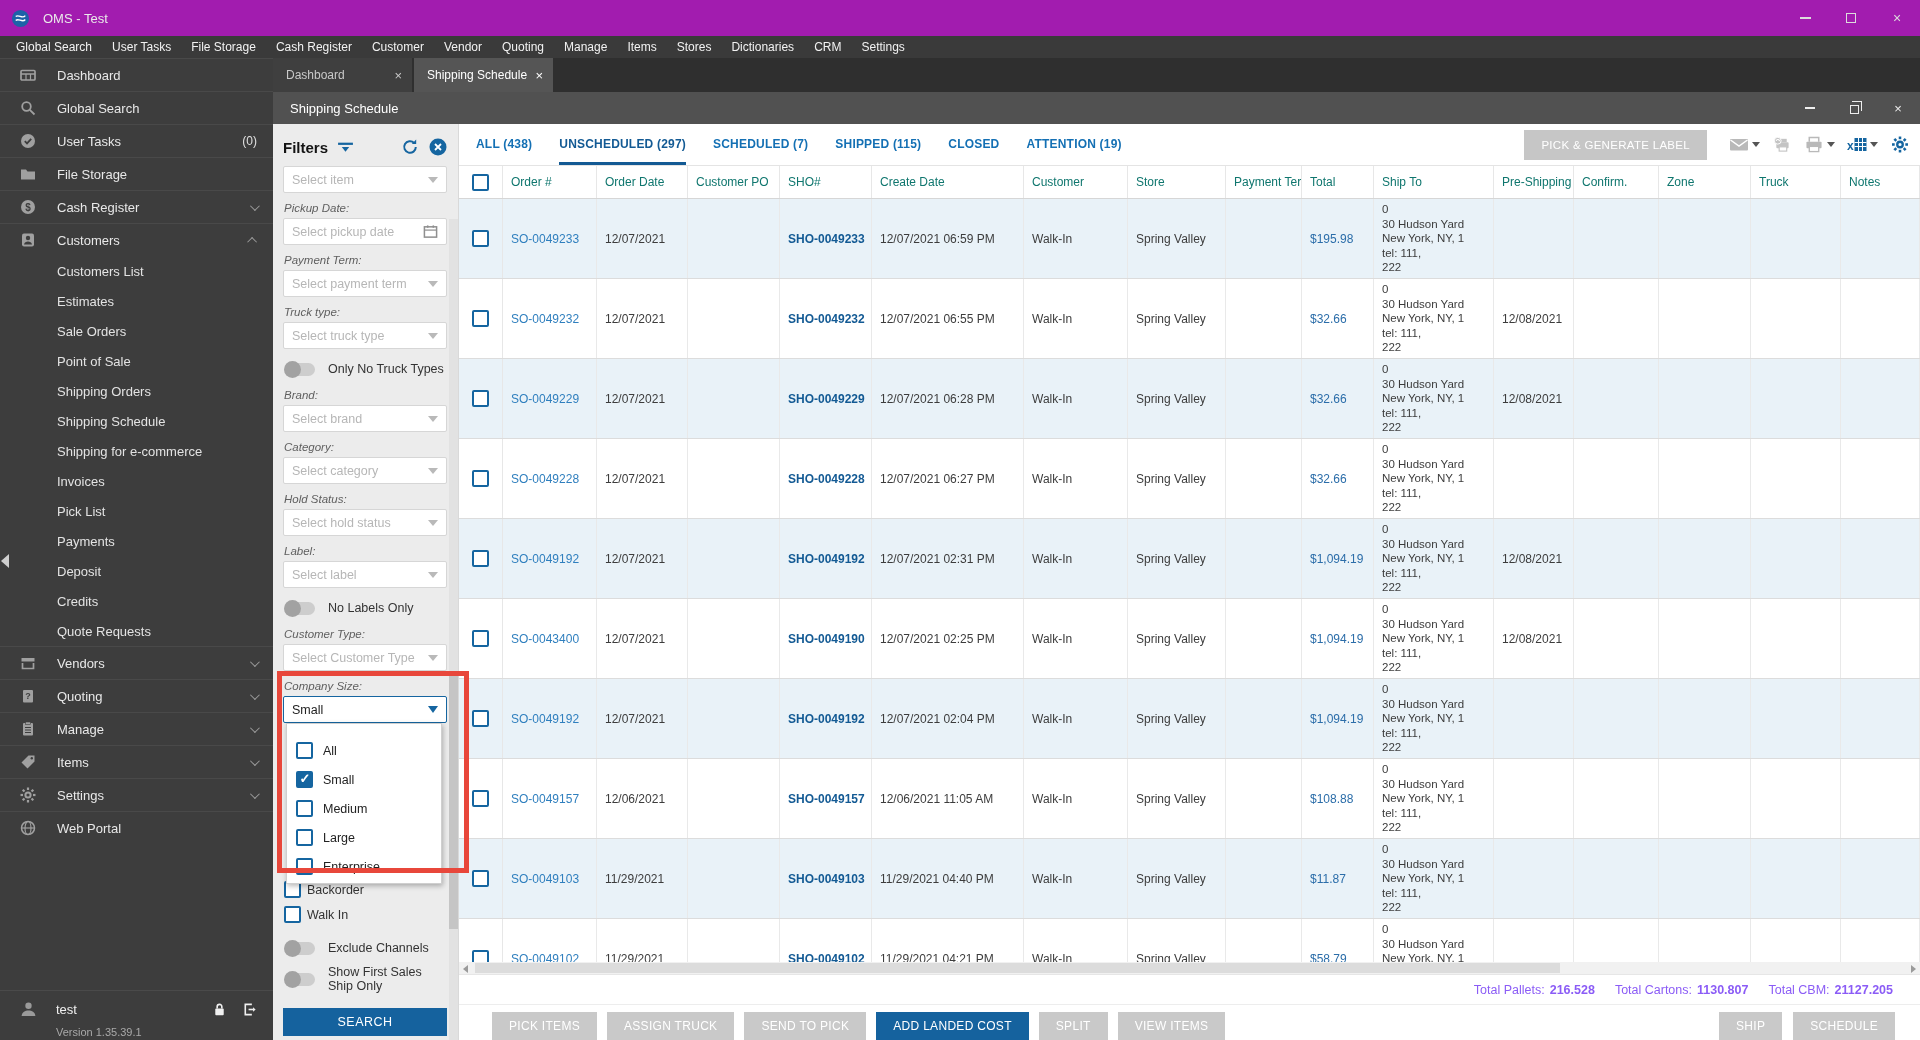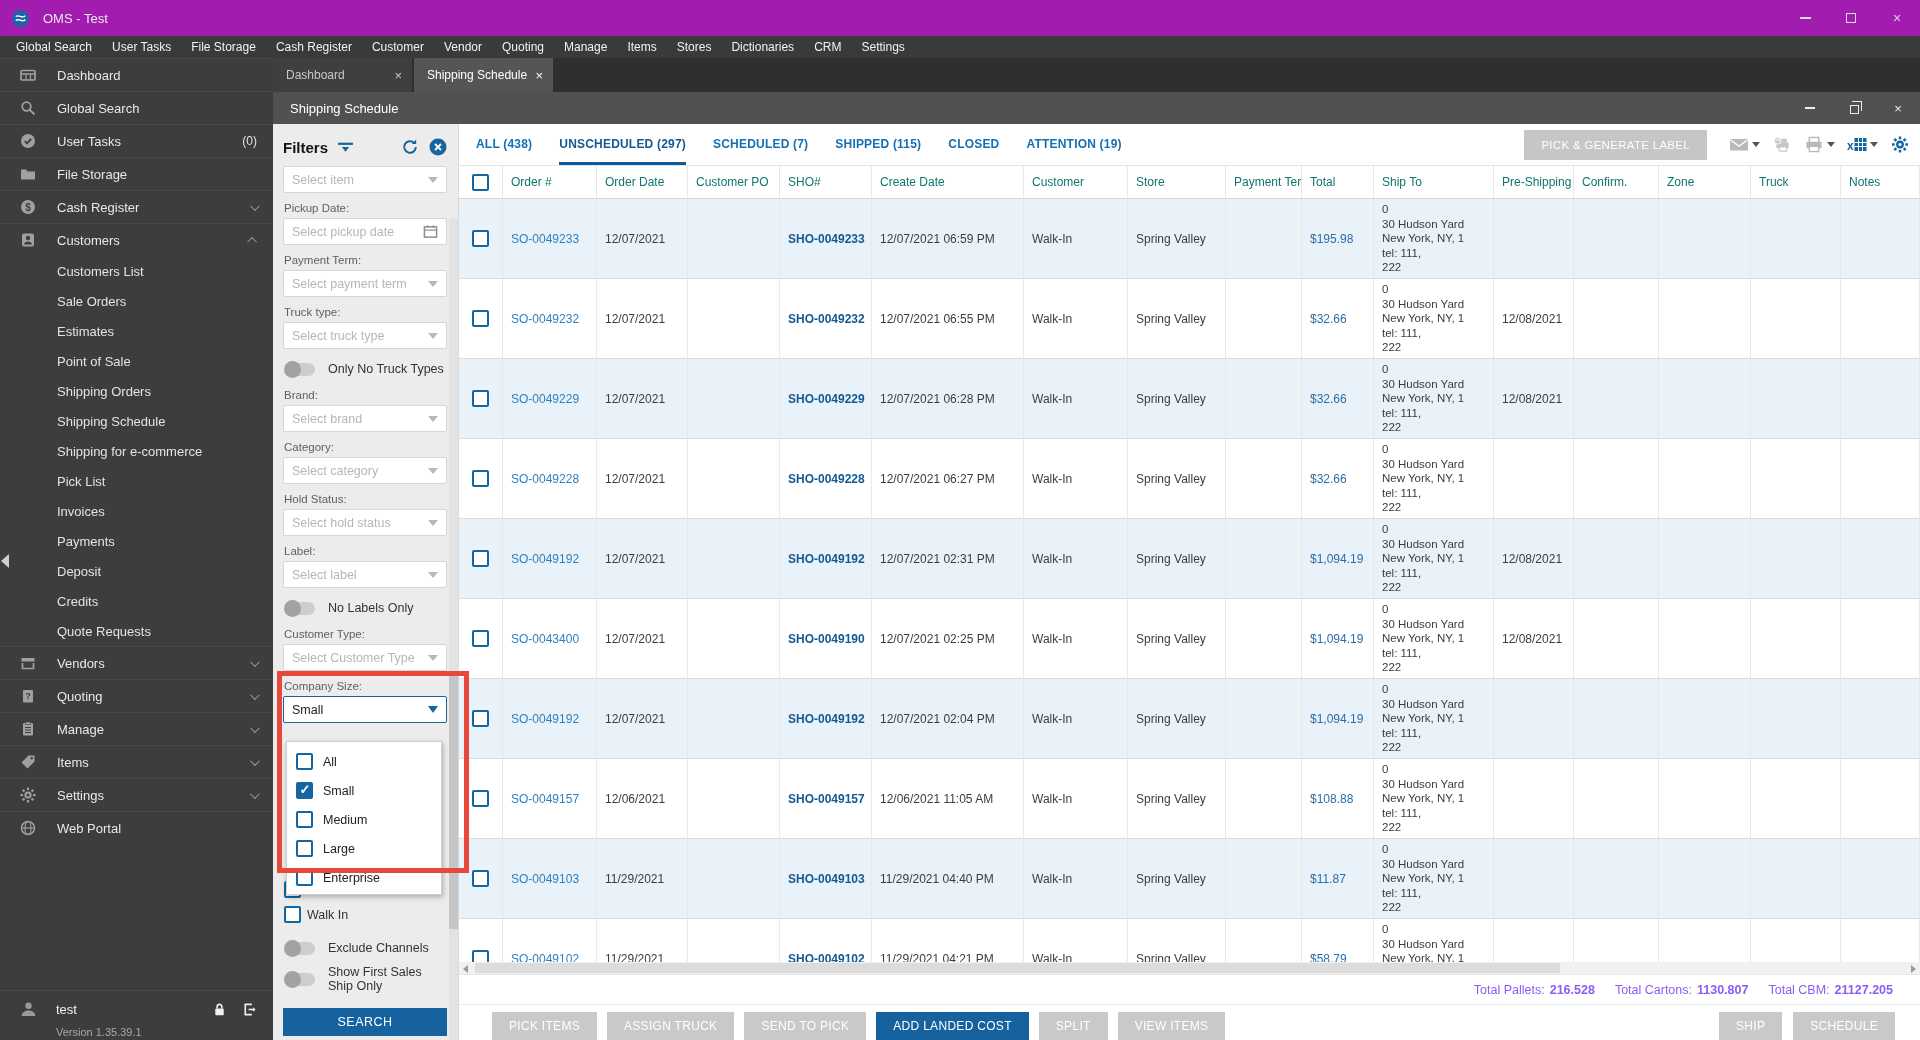--- a/index.html
+++ b/index.html
@@ -60,35 +60,35 @@
   .content { flex:1; min-height:0; display:flex; }
 
   
   .filter-panel { width:185px; flex:none; background:#ececec; position:relative; z-index:5;
     padding:8px 11px 10px 10px; display:flex; flex-direction:column; }
   .fp-header { height:30px; display:flex; align-items:center; gap:9px; margin-bottom:4px; }
   .fp-title { font-size:15px; font-weight:bold; color:#141414; }
   .fp-collapse { width:17px; height:13px; }
   .fp-right { margin-left:auto; display:flex; gap:10px; align-items:center; }
   .fp-ic { width:18px; height:18px; }
-  .f-label { font-size:11.5px; color:#5f5f5f; margin:0 0 3px 1px; height:13px; }
+  .f-label { font-size:11.5px; color:#5f5f5f; margin:0 0 3px 1px; height:13px;font-style:italic; }
   .f-input { height:27px; background:#fff; border:1px solid #d6d6d6; border-radius:2px; display:flex; align-items:center;
     justify-content:space-between; padding:0 8px; color:#b6b6b6; font-size:12.5px; margin-bottom:9px; }
   .caret { width:0; height:0; border-left:5px solid transparent; border-right:5px solid transparent; border-top:6px solid #b9b9b9; }
   .cal { width:15px; height:15px; }
   .f-toggle { display:flex; align-items:center; gap:13px; height:22px; margin:1px 0 9px 2px; font-size:12.5px; color:#333; }
   .pill { width:30px; height:13px; background:#cdcdcd; border-radius:7px; position:relative; flex:none; }
   .knob { position:absolute; left:-1px; top:-2px; width:17px; height:17px; border-radius:50%; background:#a2a2a2; }
 
   .cs-wrap { position:relative; }
   .cs-select { height:27px; border:1.5px solid #1565a0; background:#fff; display:flex; align-items:center;
     justify-content:space-between; padding:0 8px; font-size:12.5px; color:#222; border-radius:2px; }
   .cs-caret { width:0; height:0; border-left:5px solid transparent; border-right:5px solid transparent; border-top:7px solid #1565a0; }
-  .cs-list { position:absolute; top:61px; left:3px; right:5px; background:#fff; border:1px solid #cfcfcf;
-    box-shadow:1px 2px 5px rgba(0,0,0,.28); z-index:10; padding:5px 0 2px; }
+  .cs-list { position:absolute; top:43px; left:3px; right:5px; background:#fff; border:1px solid #cfcfcf;
+    box-shadow:1px 2px 5px rgba(0,0,0,.28); z-index:10; padding:12px 0 2px; }
   .cs-opt { height:29px; display:flex; align-items:center; gap:10px; padding-left:9px; font-size:12.5px; color:#222; }
   .cbx { width:17px; height:17px; border:2px solid #1565a0; border-radius:2px; background:#fff; position:relative; flex:none; }
   .cbx.checked { background:#1565a0; }
   .cbx.checked::after { content:"\2713"; color:#fff; position:absolute; left:1.5px; top:-2.5px; font-size:13px; font-weight:bold; }
   .red-box { position:absolute; left:-6px; top:-9px; width:192px; height:202px; border:5px solid #e8473b; z-index:20; pointer-events:none; }
 
   .covered { height:150px; position:relative; margin-bottom:4px; }
   .covered-text { position:absolute; bottom:-1px; left:24px; font-size:12.5px; color:#333; }
   .f-check { display:flex; align-items:center; gap:6px; height:25px; font-size:12.5px; color:#333; margin-left:1px; }
   .search-btn { margin-top:auto; height:28px; background:#15629e; color:#fff; border:none; font-size:12.5px;
@@ -268,28 +268,28 @@
               <path d="M4 12.5c.5-2.2 2-3 4-3s3.5.8 4 3z" fill="#3d3d3d"></path>
             </svg>
           </span>
           <span class="side-label">Customers</span>
 
           <span class="chev up"></span>
         </div>
         <div class="side-children">
 
         <div class="side-child">Customers List</div>
+          <div class="side-child">Estimates</div>
           <div class="side-child">Sale Orders</div>
-          <div class="side-child">Estimates</div>
           <div class="side-child">Point of Sale</div>
           <div class="side-child">Shipping Orders</div>
           <div class="side-child">Shipping Schedule</div>
           <div class="side-child">Shipping for e-commerce</div>
+          <div class="side-child">Invoices</div>
           <div class="side-child">Pick List</div>
-          <div class="side-child">Invoices</div>
           <div class="side-child">Payments</div>
           <div class="side-child">Deposit</div>
           <div class="side-child">Credits</div>
           <div class="side-child">Quote Requests</div>
         </div>
 
         <div class="side-item">
           <span class="side-icon">
             <svg viewBox="0 0 16 16">
               <rect x="1.5" y="3" width="13" height="3.5" fill="#a0a0a0"></rect>

